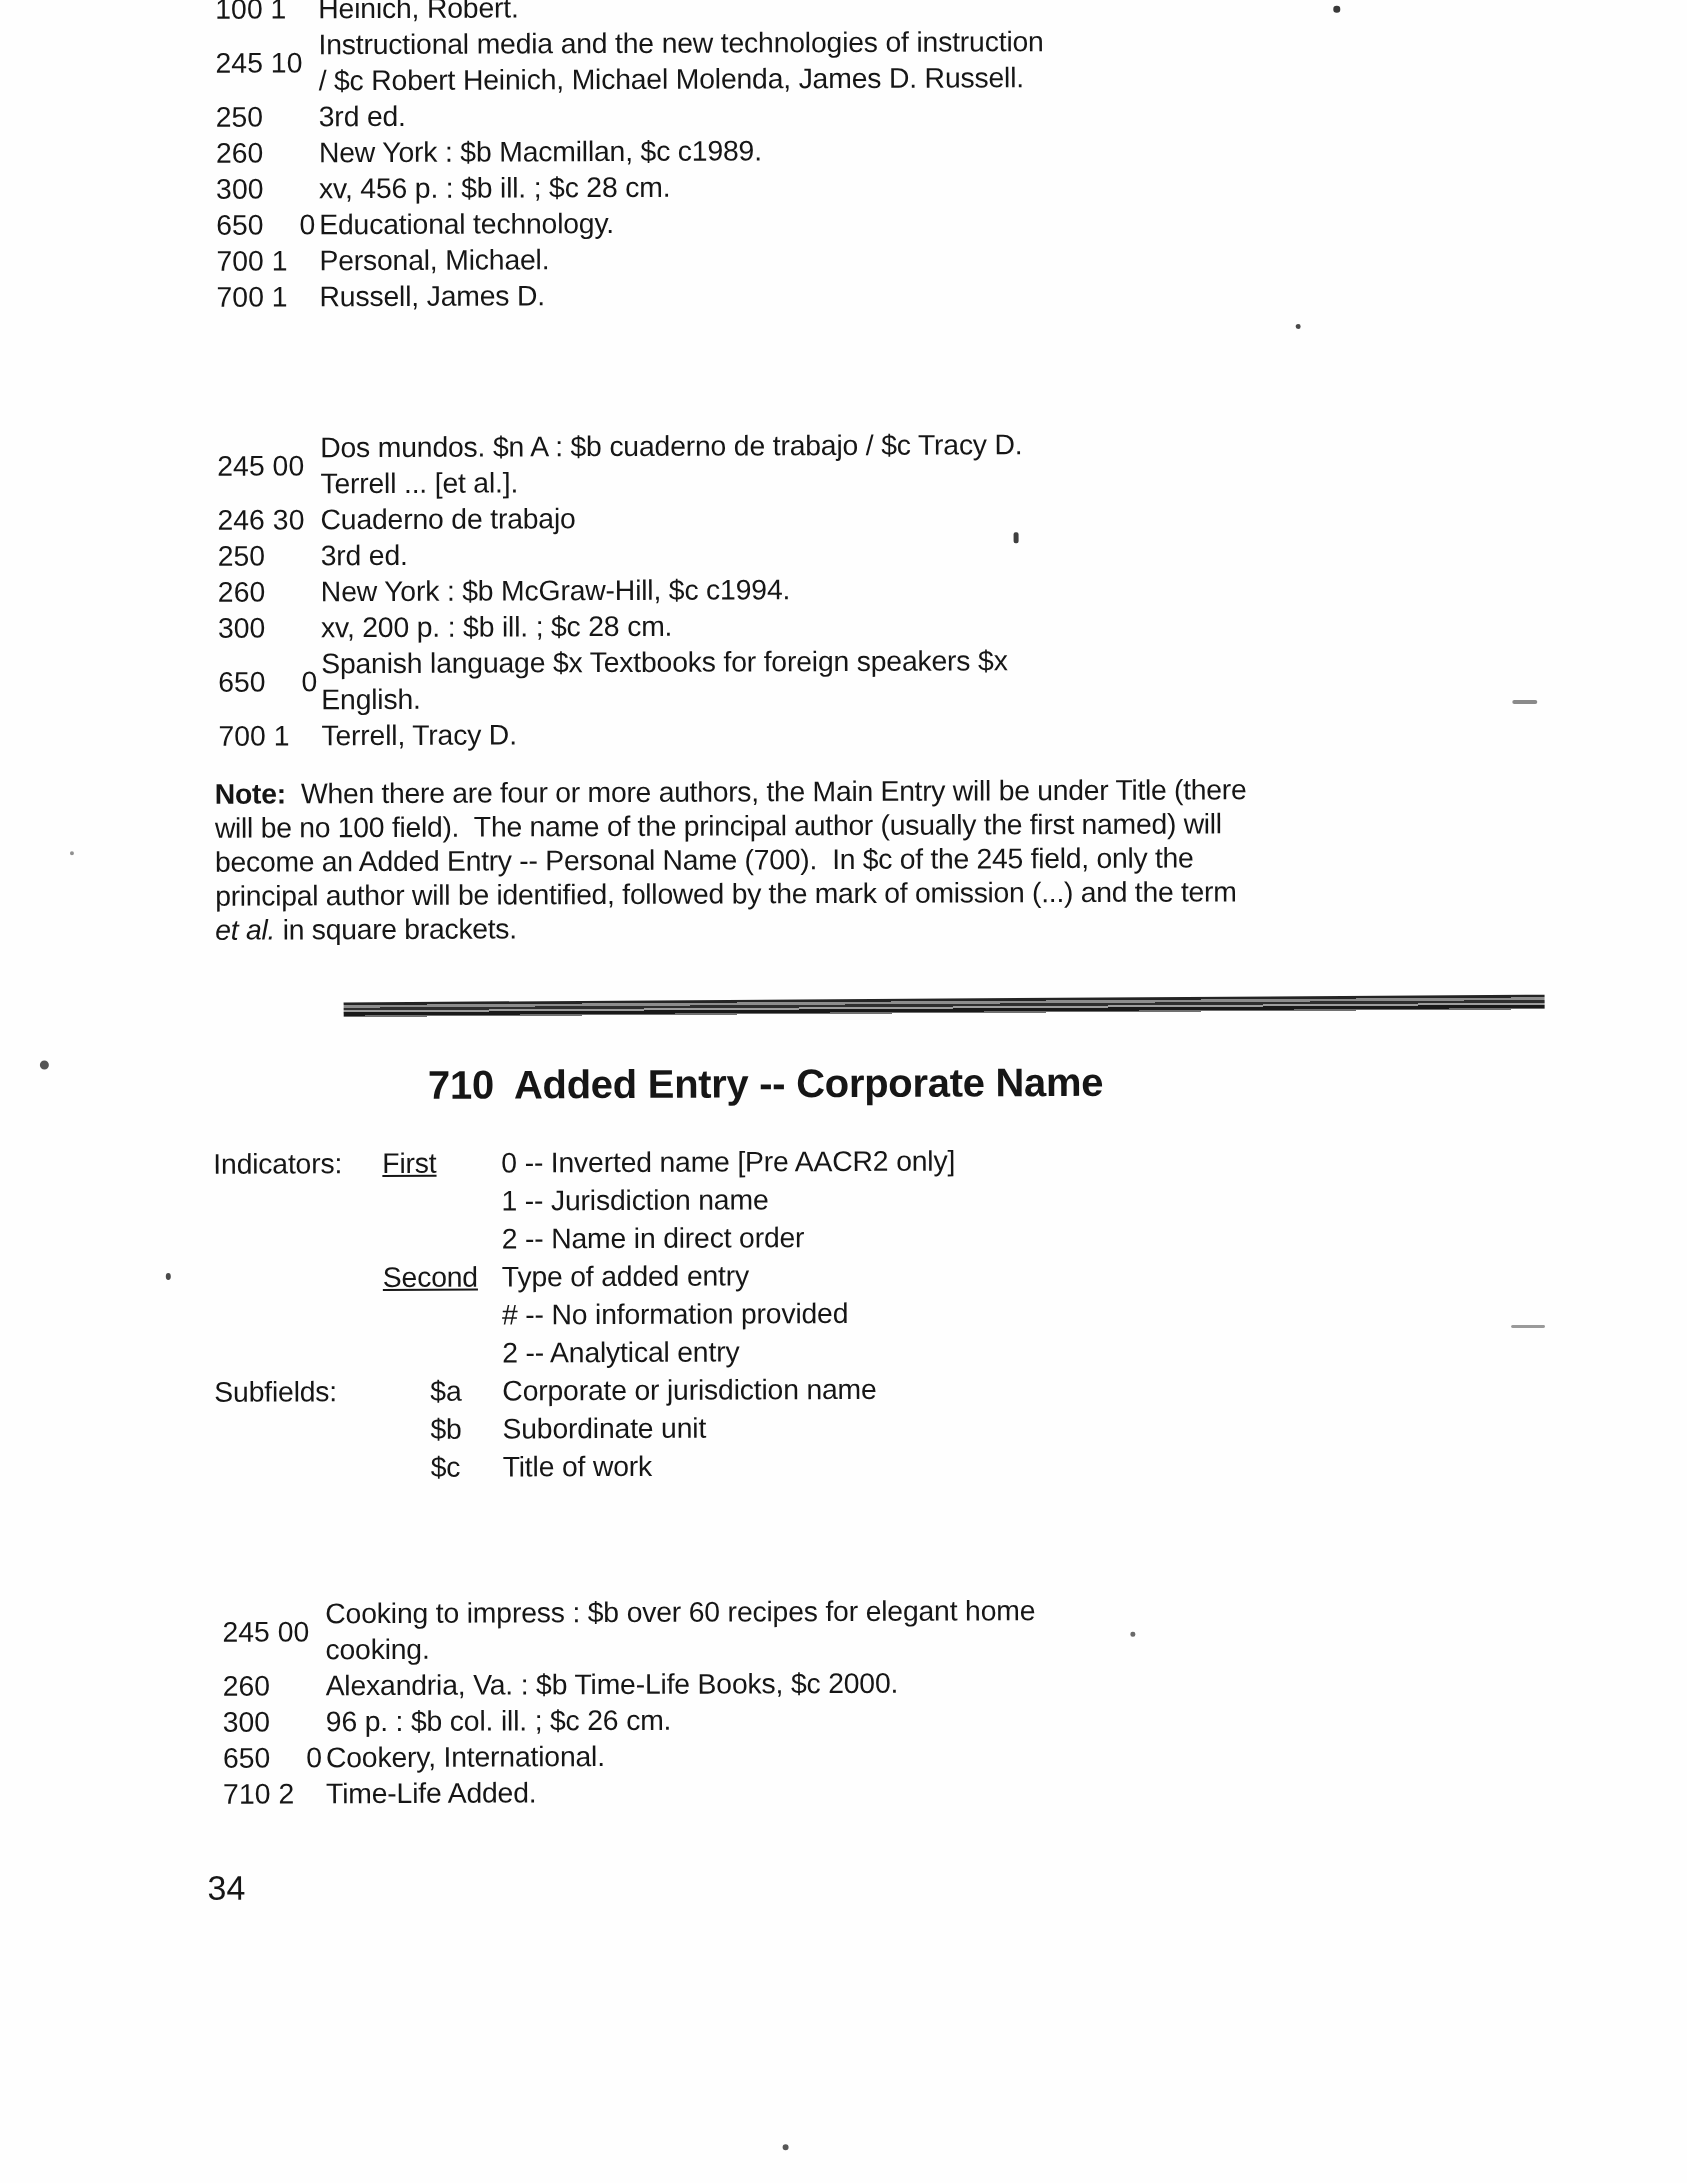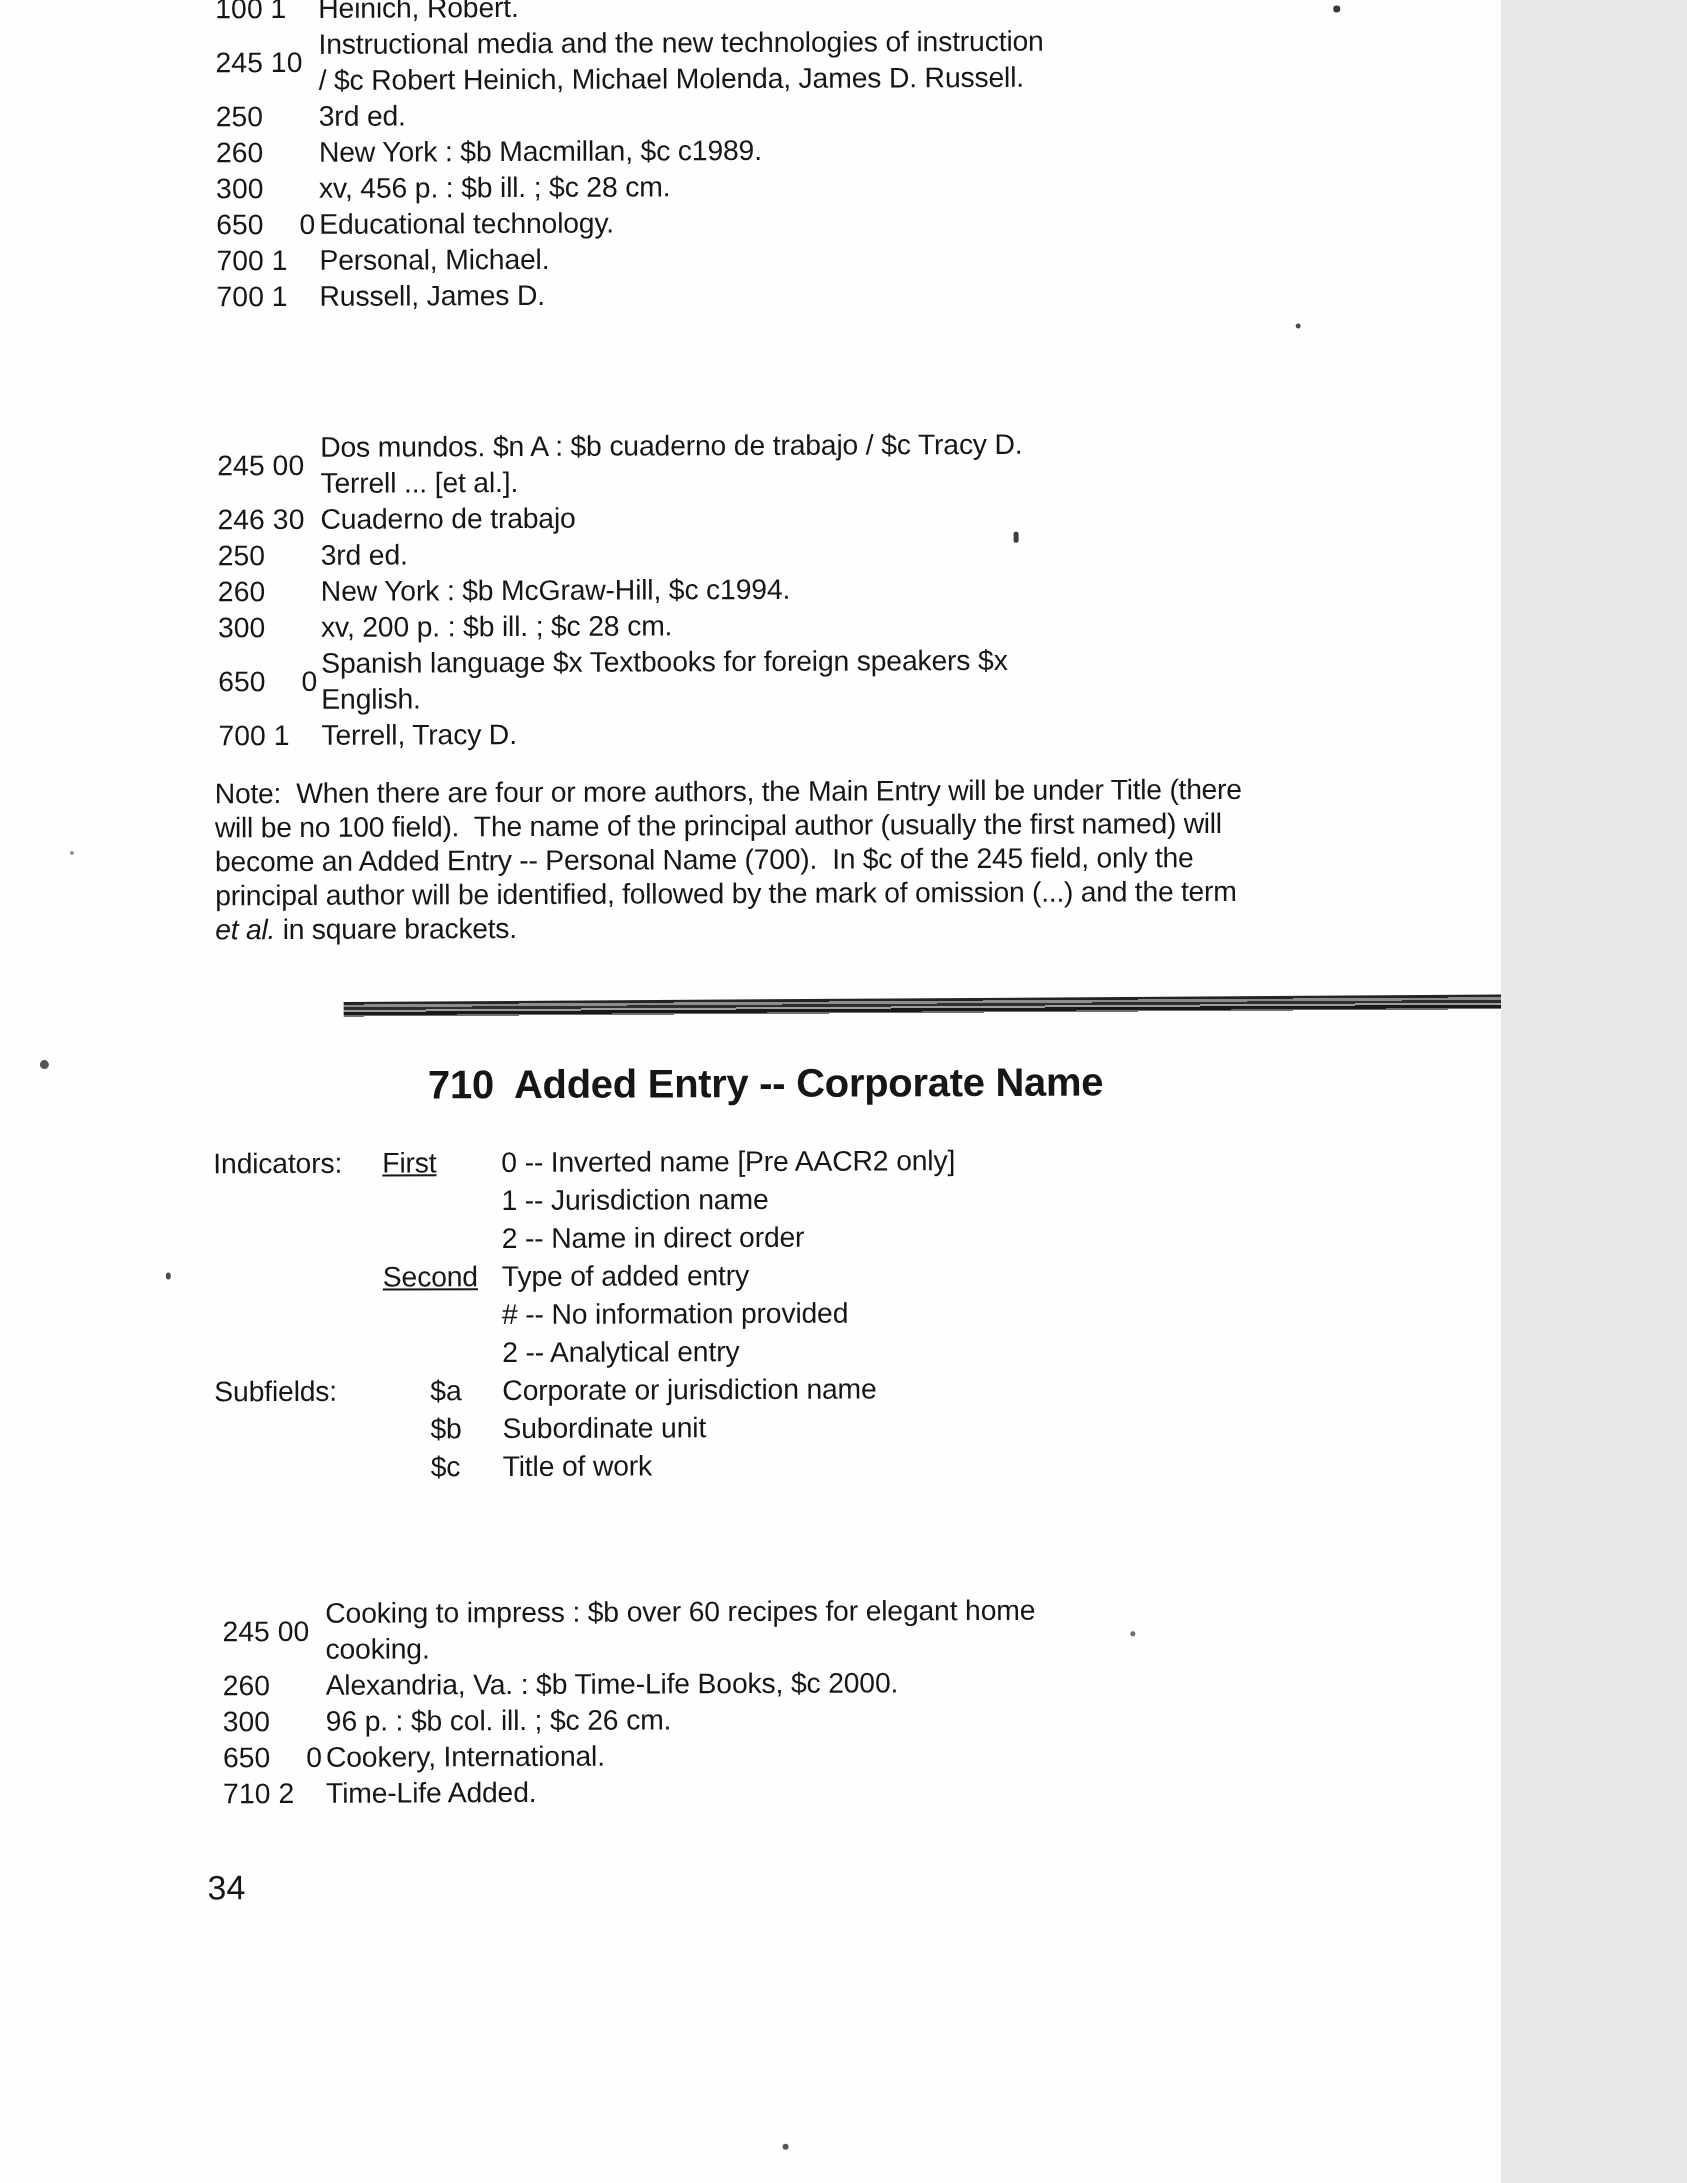--- a/index.html
+++ b/index.html
@@ -1,38 +1,38 @@
 <!DOCTYPE html>
 <html style="font-size:10.6px"><head>
 <meta charset="utf-8">
 <style>
   html,body{margin:0;padding:0;background:#e8e8e8;}
   .page{
     position:relative;
-    width:1501px;height:2183px;
+    width:1687px;height:2183px;
     background:#fefefe;
     overflow:hidden;
     font-family:"Liberation Sans", sans-serif;
     color:#161616;
   }
   .tilt{position:absolute;inset:0;transform:rotate(-0.25deg);transform-origin:50% 50%;}
 
   
   .record{position:absolute;left:220px;}
   .mrow{display:flex;align-items:center;}
   .mtag{flex:none;width:50px;font-size:28.4px;line-height:36px;white-space:pre;}
   .mind{flex:none;width:53px;padding-left:5.3px;font-size:28.4px;line-height:36px;white-space:pre;box-sizing:border-box;}
   .mind.shift{text-align:right;padding-right:4px;padding-left:0;}
   .mval{flex:none;font-size:28.4px;line-height:36px;letter-spacing:-0.2px;}
   .mval > div{white-space:pre;}
 
   
   .note{position:absolute;left:216px;top:774px;font-size:28.4px;line-height:34px;letter-spacing:-0.3px;}
   .note .nline{white-space:pre;}
-  .note .b{font-weight:normal;text-align:right;}
+  .note .b{font-weight:bold;text-align:right;}
   .note .i{font-style:italic;text-align:center;}
 
   
   .divider{
     position:absolute;left:344px;top:999px;width:1201px;height:16px;
     transform:rotate(-0.12deg);
     background:
       linear-gradient(180deg,
         #242424 0px 2.6px,
         #8d8d8d 2.6px 5.3px,

